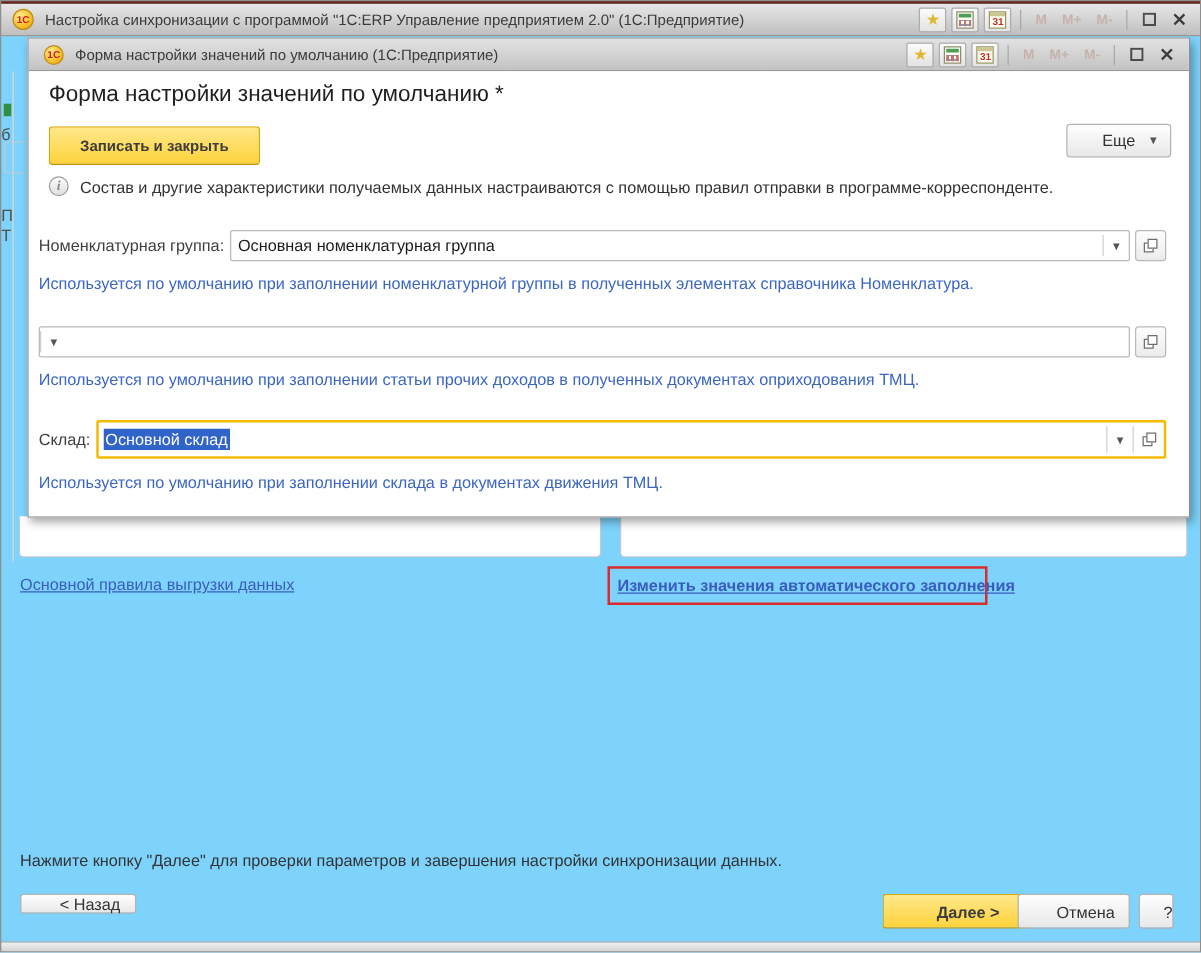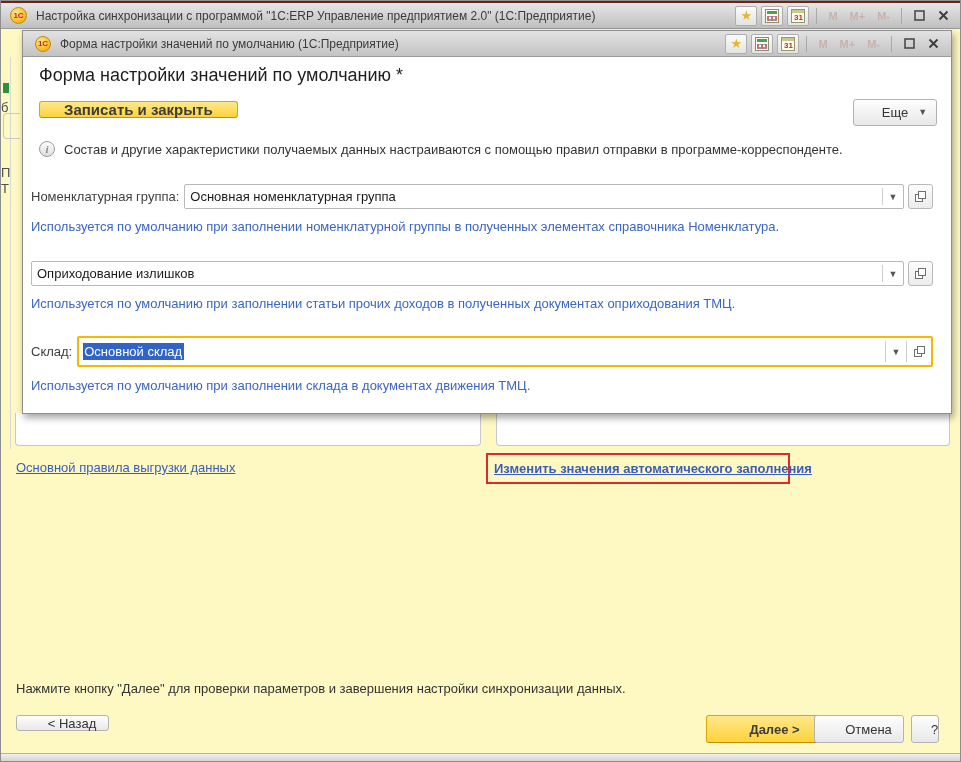--- a/index.html
+++ b/index.html
@@ -1,21 +1,21 @@
 <!DOCTYPE html>
 <html><head>
 <meta charset="utf-8">
 <style>
   * { margin:0; padding:0; box-sizing:border-box; }
   html,body { width:961px; height:762px; }
   body {
     font-family:"Liberation Sans","DejaVu Sans",sans-serif;
     background:#ffffff; position:relative; overflow:hidden;
   }
-  .window { position:absolute; inset:0; background:#fef9c3; }
+  .window { position:absolute; inset:0; background:#7dd3fc; }
 
   
   .titlebar {
     position:absolute; left:0; right:0; display:flex; align-items:center;
     background:linear-gradient(#e7e7e7,#bfbfbf);
     border-bottom:1px solid #9a9a9a;
   }
   .main-titlebar { top:0; height:29px; border-top:3px solid #6a2418; }
   .logo {
     width:17px; height:17px; border-radius:50%;
@@ -86,21 +86,21 @@
   
   .dialog { position:absolute; left:22px; top:30px; width:930px; height:384px;
     background:#fff; border:1px solid #8f8f8f; box-shadow:2px 4px 7px rgba(0,0,0,.35); }
   .dialog-titlebar { position:absolute; top:0; height:26px;
     background:linear-gradient(#e2e2e2,#c3c3c3); border-bottom:1px solid #9a9a9a;
     display:flex; align-items:center; left:0; right:0; }
   .dialog-titlebar .logo { width:16px; height:16px; margin:0 9px 0 12px; }
   .dialog-body { position:absolute; top:26px; left:0; right:0; bottom:0; background:#fff; }
 
   .dlg-heading { position:absolute; left:16px; top:8px; font-size:18px; color:#1f1f1f; }
-  .btn-save { position:absolute; left:16px; top:44px; height:17px; padding:0 24px; font-size:15px; }
+  .btn-save { position:absolute; left:16px; top:44px; height:31px; padding:0 24px; font-size:12px; }
   .btn-more { position:absolute; right:14px; top:42px; width:84px; height:27px; gap:10px; }
   .dd-caret { font-size:9px; color:#555; line-height:1; }
 
   .info-row { position:absolute; left:16px; top:84px; right:20px; display:flex; align-items:flex-start; }
   .info-icon { width:16px; height:16px; border-radius:50%; border:1px solid #9c9c9c;
     background:linear-gradient(#fdfdfd,#dedede); color:#8a8a8a; font-size:11px; font-weight:bold;
     display:flex; align-items:center; justify-content:center; margin-right:9px; flex:none;
     font-family:"Liberation Serif","DejaVu Serif",serif; font-style:italic; }
   .info-text { font-size:13px; color:#333; padding-top:1px; }
 
@@ -257,21 +257,20 @@
           <span class="combo-arrow">▼</span>
         </div>
         <span class="open-btn">
             <span class="sq-icon"></span>
           </span>
       </div>
       <div class="hint hint1">Используется по умолчанию при заполнении номенклатурной группы в полученных элементах справочника Номенклатура.</div>
 
       <div class="field-row row2">
         <div class="combo">
-          <span class="combo-value">Оприходование излишков</span>
           <span class="combo-sep"></span>
           <span class="combo-arrow">▼</span>
         </div>
         <span class="open-btn">
             <span class="sq-icon"></span>
           </span>
       </div>
       <div class="hint hint2">Используется по умолчанию при заполнении статьи прочих доходов в полученных документах оприходования ТМЦ.</div>
 
       <div class="field-row row3">

